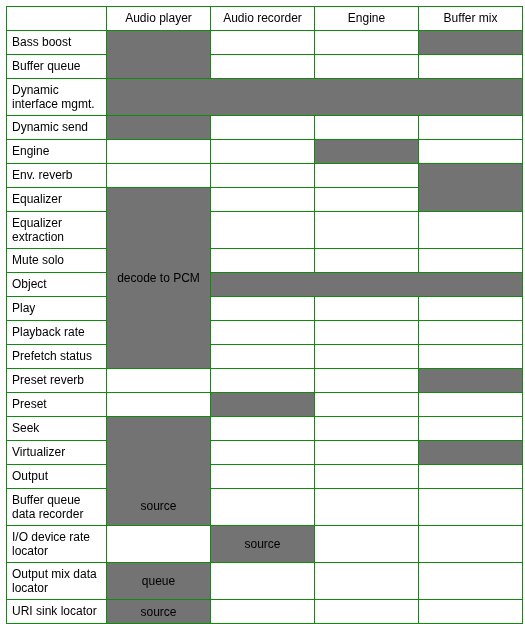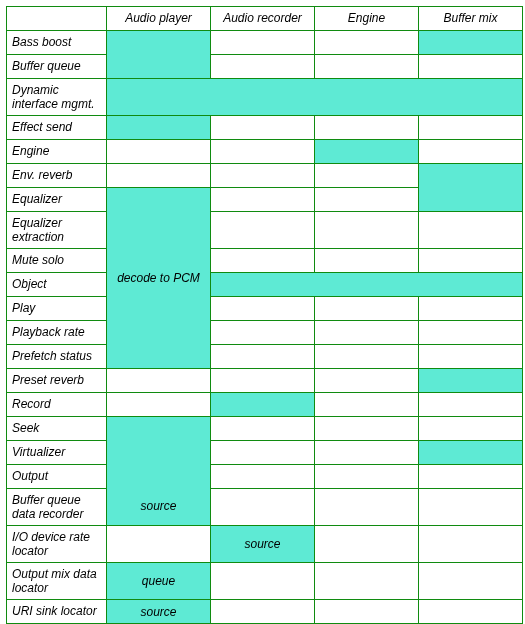--- a/index.html
+++ b/index.html
@@ -8,38 +8,37 @@
     padding: 6px;
     font-family: Arial, Helvetica, sans-serif;
     font-size: 12px;
     background: #fff;
     width: 525px;
   }
   table {
     border-collapse: collapse;
     width: 100%;
     table-layout: fixed;
-    font-style: italic;
   }
   col.rowhdr { width: 100px; }
   col.data   { width: 104px; }
   td, th {
     border: 1px solid #108b10;
     padding: 4px 5px;
     text-align: left;
     vertical-align: top;
     color: #000;
     height: 24px;
   }
   th {
     font-weight: normal;
     text-align: center;
   }
   td.g {
-    background: #5eead4;
+    background: #737373;
     text-align: center;
     vertical-align: middle;
   }
   td.g span, th span, td span {  }
 </style>
 </head>
 <body>
 
 <table>
   <colgroup>
@@ -73,21 +72,21 @@
     <td></td>
     <td></td>
   </tr>
 
   <tr>
     <td><span>Dynamic interface mgmt.</span></td>
     <td class="g" colspan="4"></td>
   </tr>
 
   <tr>
-    <td><span>Effect send</span></td>
+    <td><span>Dynamic send</span></td>
     <td class="g"></td>
     <td></td>
     <td></td>
     <td></td>
   </tr>
 
   <tr>
     <td><span>Engine</span></td>
     <td></td>
     <td></td>
@@ -152,21 +151,21 @@
 
   <tr>
     <td><span>Preset reverb</span></td>
     <td></td>
     <td></td>
     <td></td>
     <td class="g"></td>
   </tr>
 
   <tr>
-    <td><span>Record</span></td>
+    <td><span>Preset</span></td>
     <td></td>
     <td class="g"></td>
     <td></td>
     <td></td>
   </tr>
 
   <tr>
     <td><span>Seek</span></td>
     <td class="g" rowspan="4">
           <div style="margin-top: 70px;">source</div>

